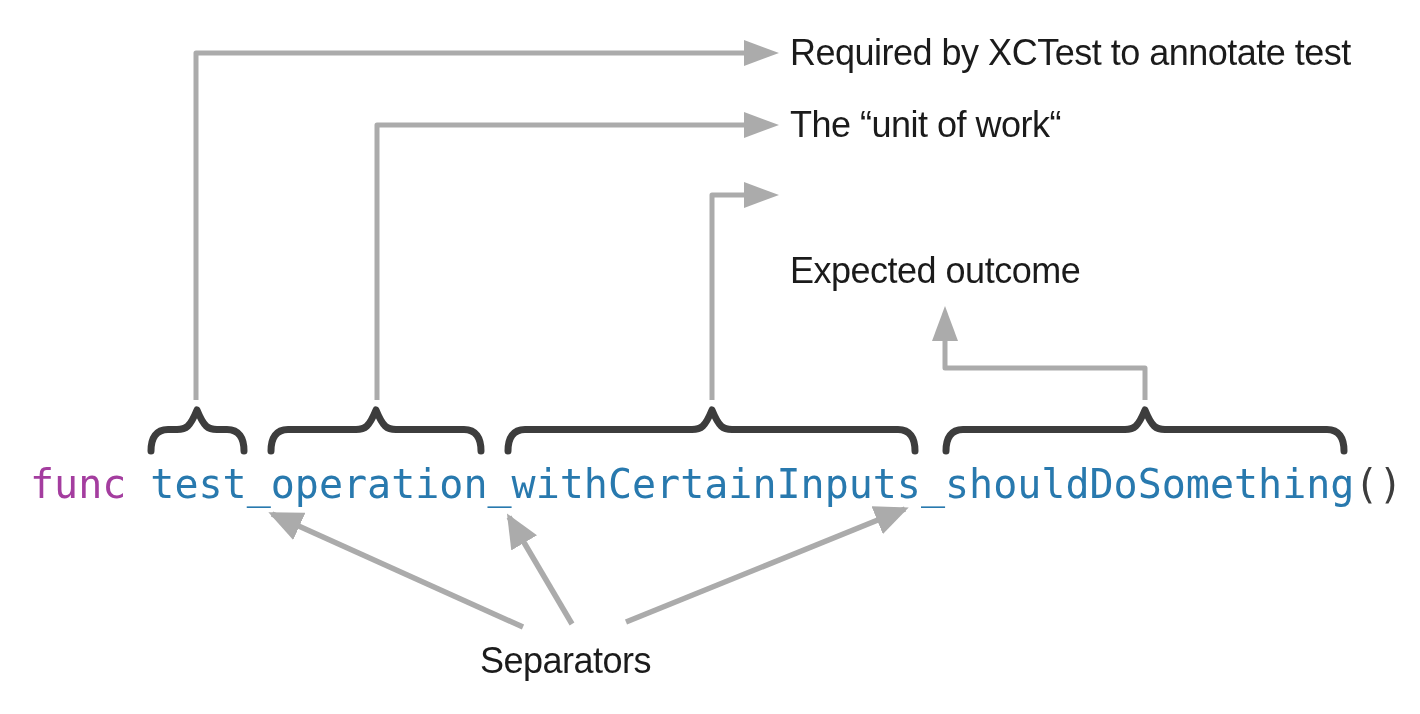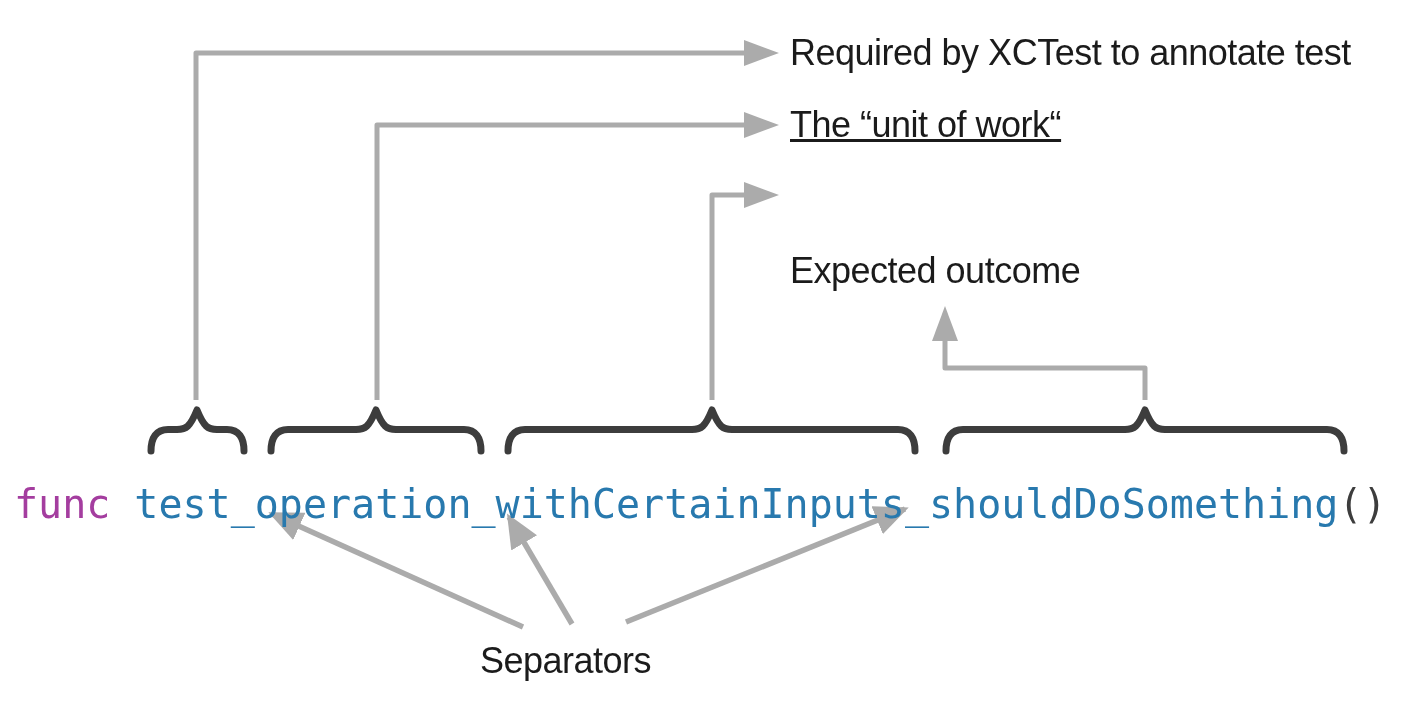--- a/index.html
+++ b/index.html
@@ -24,33 +24,32 @@
   }
   .label {
     position: absolute;
     font-size: 36px;
     line-height: 42px;
     letter-spacing: -0.5px;
     color: #1b1b1b;
     white-space: nowrap;
   }
   .label-required { left: 790px; top: 32px; }
-  .label-unit     { left: 790px; top: 104px; text-decoration: underline; }
+  .label-unit     { left: 790px; top: 104px; }
   .label-input    { left: 790px; top: 174px; }
   .label-expected { left: 790px; top: 250px; }
   .label-separators { left: 480px; top: 640px; }
   .code-line {
     position: absolute;
-    left: 14px;
+    left: 30px;
     top: 458px;
     font-family: "DejaVu Sans Mono", "Liberation Mono", monospace;
     font-size: 40px;
     line-height: 52px;
     white-space: nowrap;
-    margin-top: 20px;
   }
   .code-keyword { color: #a43d9f; }
   .code-name    { color: #2879ae; margin-left: 24px; }
   .code-parens  { color: #3d3d3d; }
 </style>
 </head>
 <body>
 
 <div class="canvas">
 

